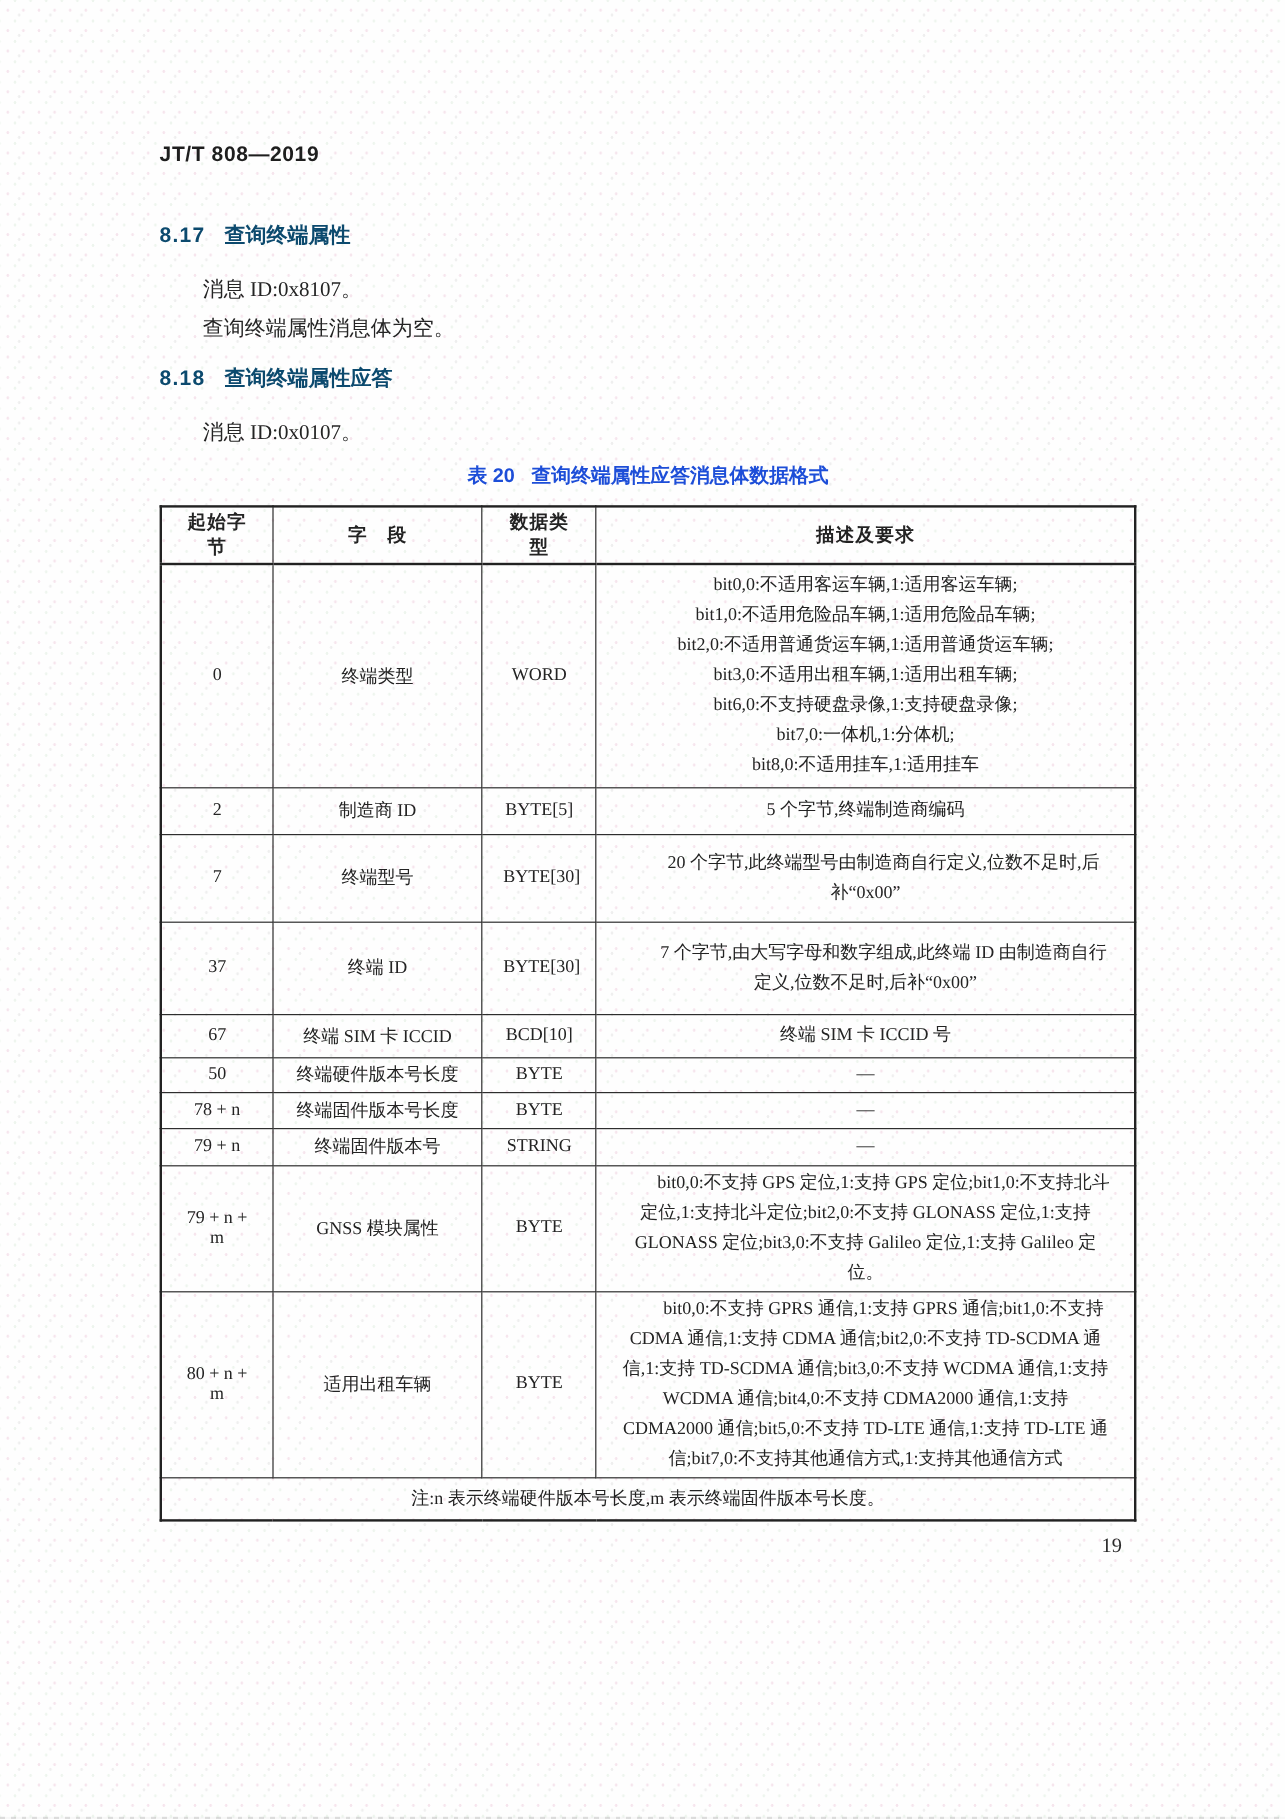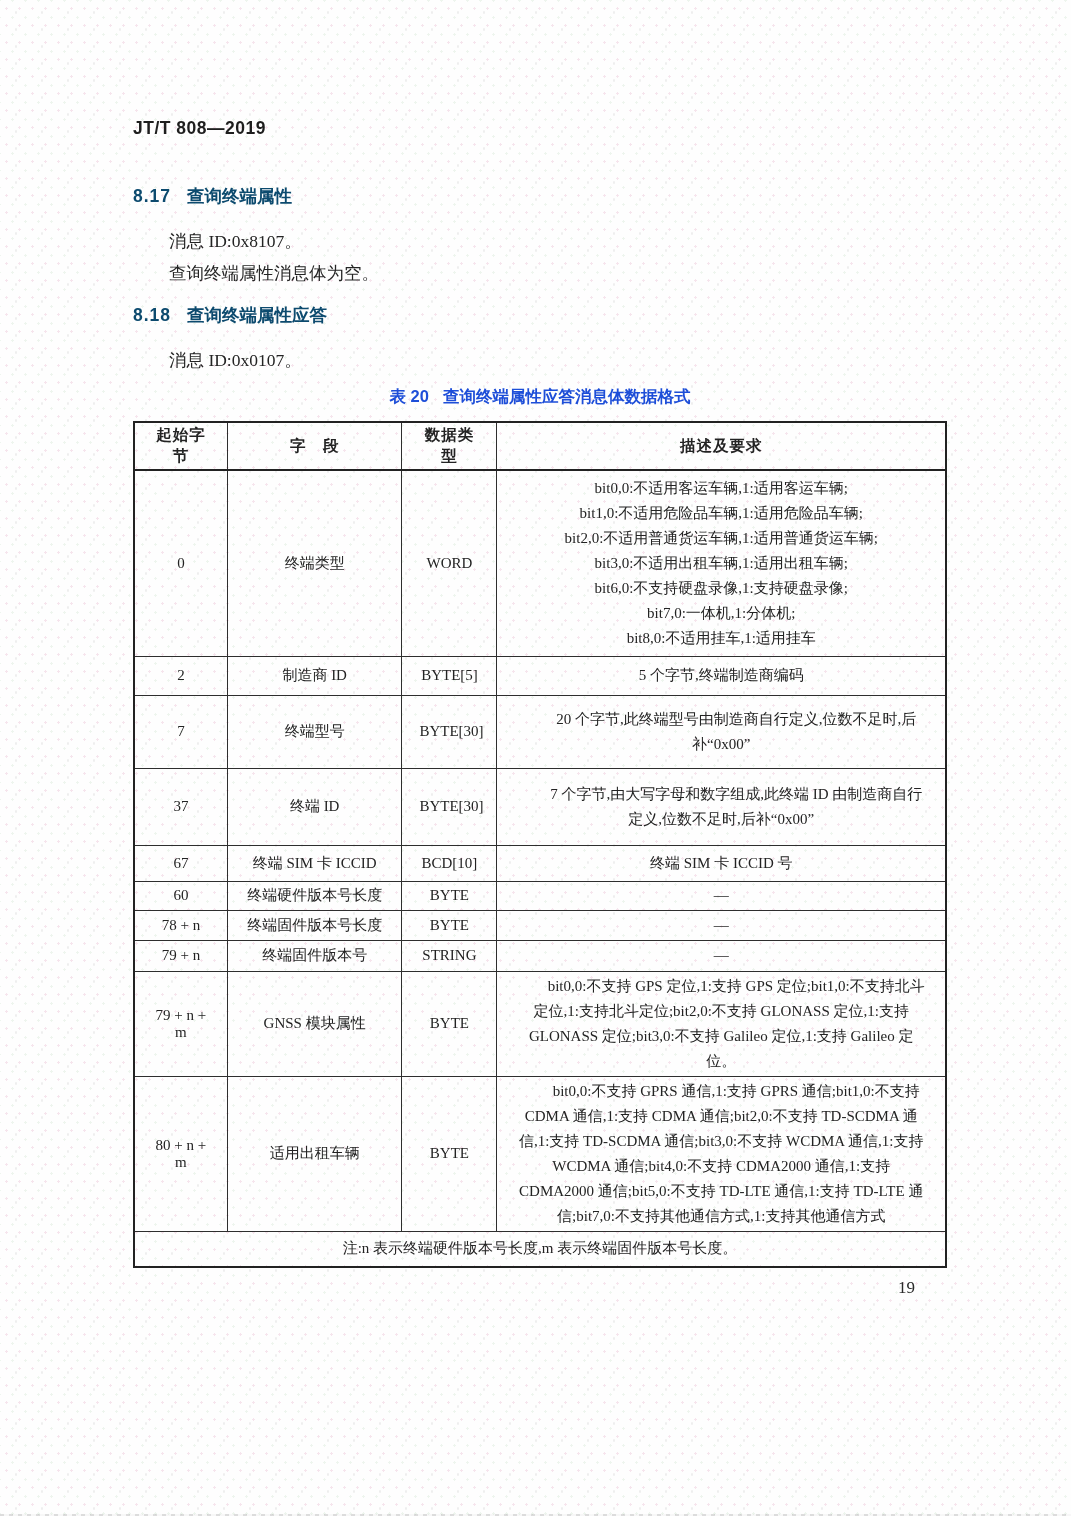--- a/index.html
+++ b/index.html
@@ -103,21 +103,21 @@
   td.desc-center { text-align: center; }
   tfoot td {
     border-top: 2px solid #222;
     text-align: left;
     height: 30px;
     padding: 4px 10px;
     font-size: 15px;
   }
   .page-number {
     margin-top: 10px;
-    margin-right: 32px;
+    margin-right: 12px;
     text-align: right;
     font-size: 17px;
     color: #2a2a2a;
   }
 </style>
 </head>
 <body>
 
 <div class="scan-noise"></div>
 
@@ -186,21 +186,21 @@
           <td>BYTE[30]</td>
           <td class="desc-cell desc-indent">7 个字节,由大写字母和数字组成,此终端 ID 由制造商自行定义,位数不足时,后补“0x00”</td>
         </tr>
         <tr>
           <td>67</td>
           <td>终端 SIM 卡 ICCID</td>
           <td>BCD[10]</td>
           <td class="desc-cell">终端 SIM 卡 ICCID 号</td>
         </tr>
         <tr>
-          <td>60</td>
+          <td>50</td>
           <td>终端硬件版本号长度</td>
           <td>BYTE</td>
           <td class="desc-center">—</td>
         </tr>
         <tr>
           <td>78 + n</td>
           <td>终端固件版本号长度</td>
           <td>BYTE</td>
           <td class="desc-center">—</td>
         </tr>

